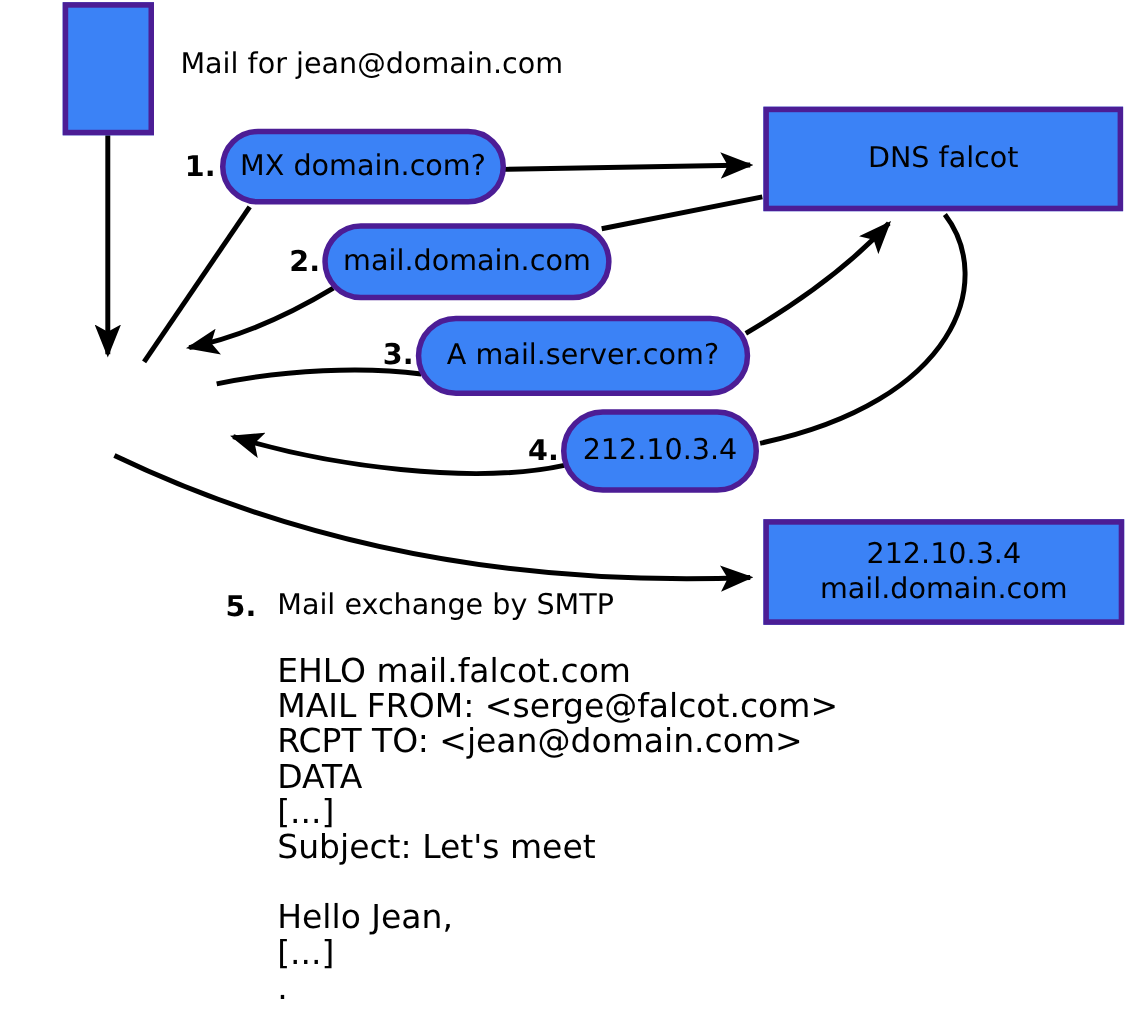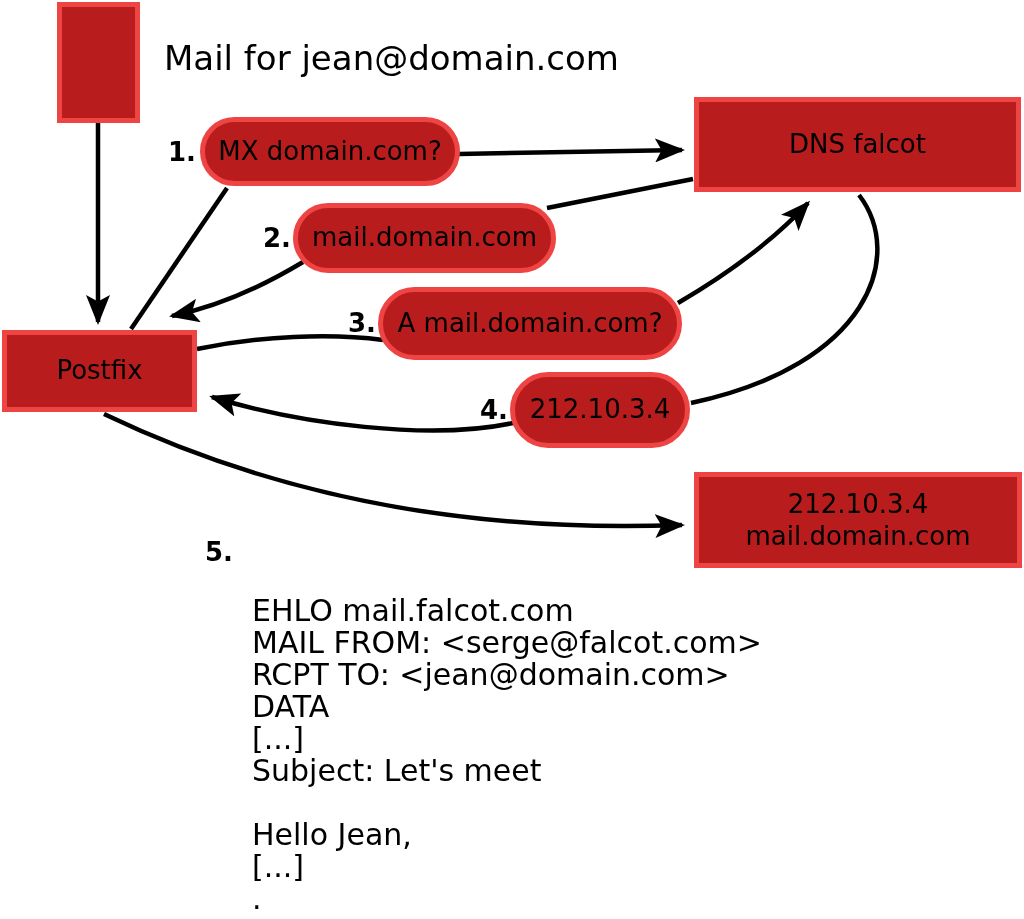--- a/index.html
+++ b/index.html
@@ -20,22 +20,22 @@
     position: absolute;
     left: 0;
     top: 0;
     width: 1024px;
     height: 919px;
     pointer-events: none;
   }
   .box {
     position: absolute;
     box-sizing: border-box;
-    border: 5px solid #ef4444;
-    background: #b91c1c;
+    border: 5px solid #4c1d95;
+    background: #3b82f6;
     display: flex;
     align-items: center;
     justify-content: center;
     font-size: 26px;
     line-height: 1.2;
     text-align: left;
   }
   .pill {
     border-radius: 40px;
   }
@@ -47,21 +47,21 @@
   }
   .num {
     position: absolute;
     font-size: 26px;
     font-weight: bold;
     text-align: right;
     line-height: 30px;
   }
   .caption {
     position: absolute;
-    font-size: 34px;
+    font-size: 26px;
     line-height: 30px;
     white-space: nowrap;
   }
   .smtp {
     position: absolute;
     left: 252px;
     top: 595px;
     margin: 0;
     font-family: "DejaVu Sans", "Liberation Sans", sans-serif;
     font-size: 30px;
@@ -98,35 +98,35 @@
 
   <div class="caption" style="left:164px; top:43px;">Mail for jean@domain.com</div>
 
   <span class="num" style="left:156px; top:137px; width:40px;">1.</span>
   <div class="box pill" style="left:200px; top:117px; width:260px; height:69px;">MX domain.com?</div>
 
   <span class="num" style="left:253px; top:223px; width:38px;">2.</span>
   <div class="box pill" style="left:293px; top:203px; width:263px; height:70px;">mail.domain.com</div>
 
   <span class="num" style="left:338px; top:308px; width:38px;">3.</span>
-  <div class="box pill" style="left:378px; top:287px; width:304px; height:73px;">A mail.domain.com?</div>
+  <div class="box pill" style="left:378px; top:287px; width:304px; height:73px;">A mail.server.com?</div>
 
   <span class="num" style="left:470px; top:395px; width:38px;">4.</span>
   <div class="box pill" style="left:510px; top:372px; width:180px; height:76px;">212.10.3.4</div>
 
-  <div class="box" style="left:2px; top:330px; width:195px; height:82px;">Postfix</div>
 
   <div class="box" style="left:694px; top:97px; width:327px; height:95px;">DNS falcot</div>
 
   <div class="box stack" style="left:694px; top:472px; width:328px; height:96px;">
     <div>212.10.3.4</div>
     <div>mail.domain.com</div>
   </div>
 
   <span class="num" style="left:193px; top:537px; width:40px;">5.</span>
+  <div class="caption" style="left:252px; top:535px;">Mail exchange by SMTP</div>
 
   <pre class="smtp">EHLO mail.falcot.com
 MAIL FROM: &lt;serge@falcot.com&gt;
 RCPT TO: &lt;jean@domain.com&gt;
 DATA
 [...]
 Subject: Let's meet
 
 Hello Jean,
 [...]

